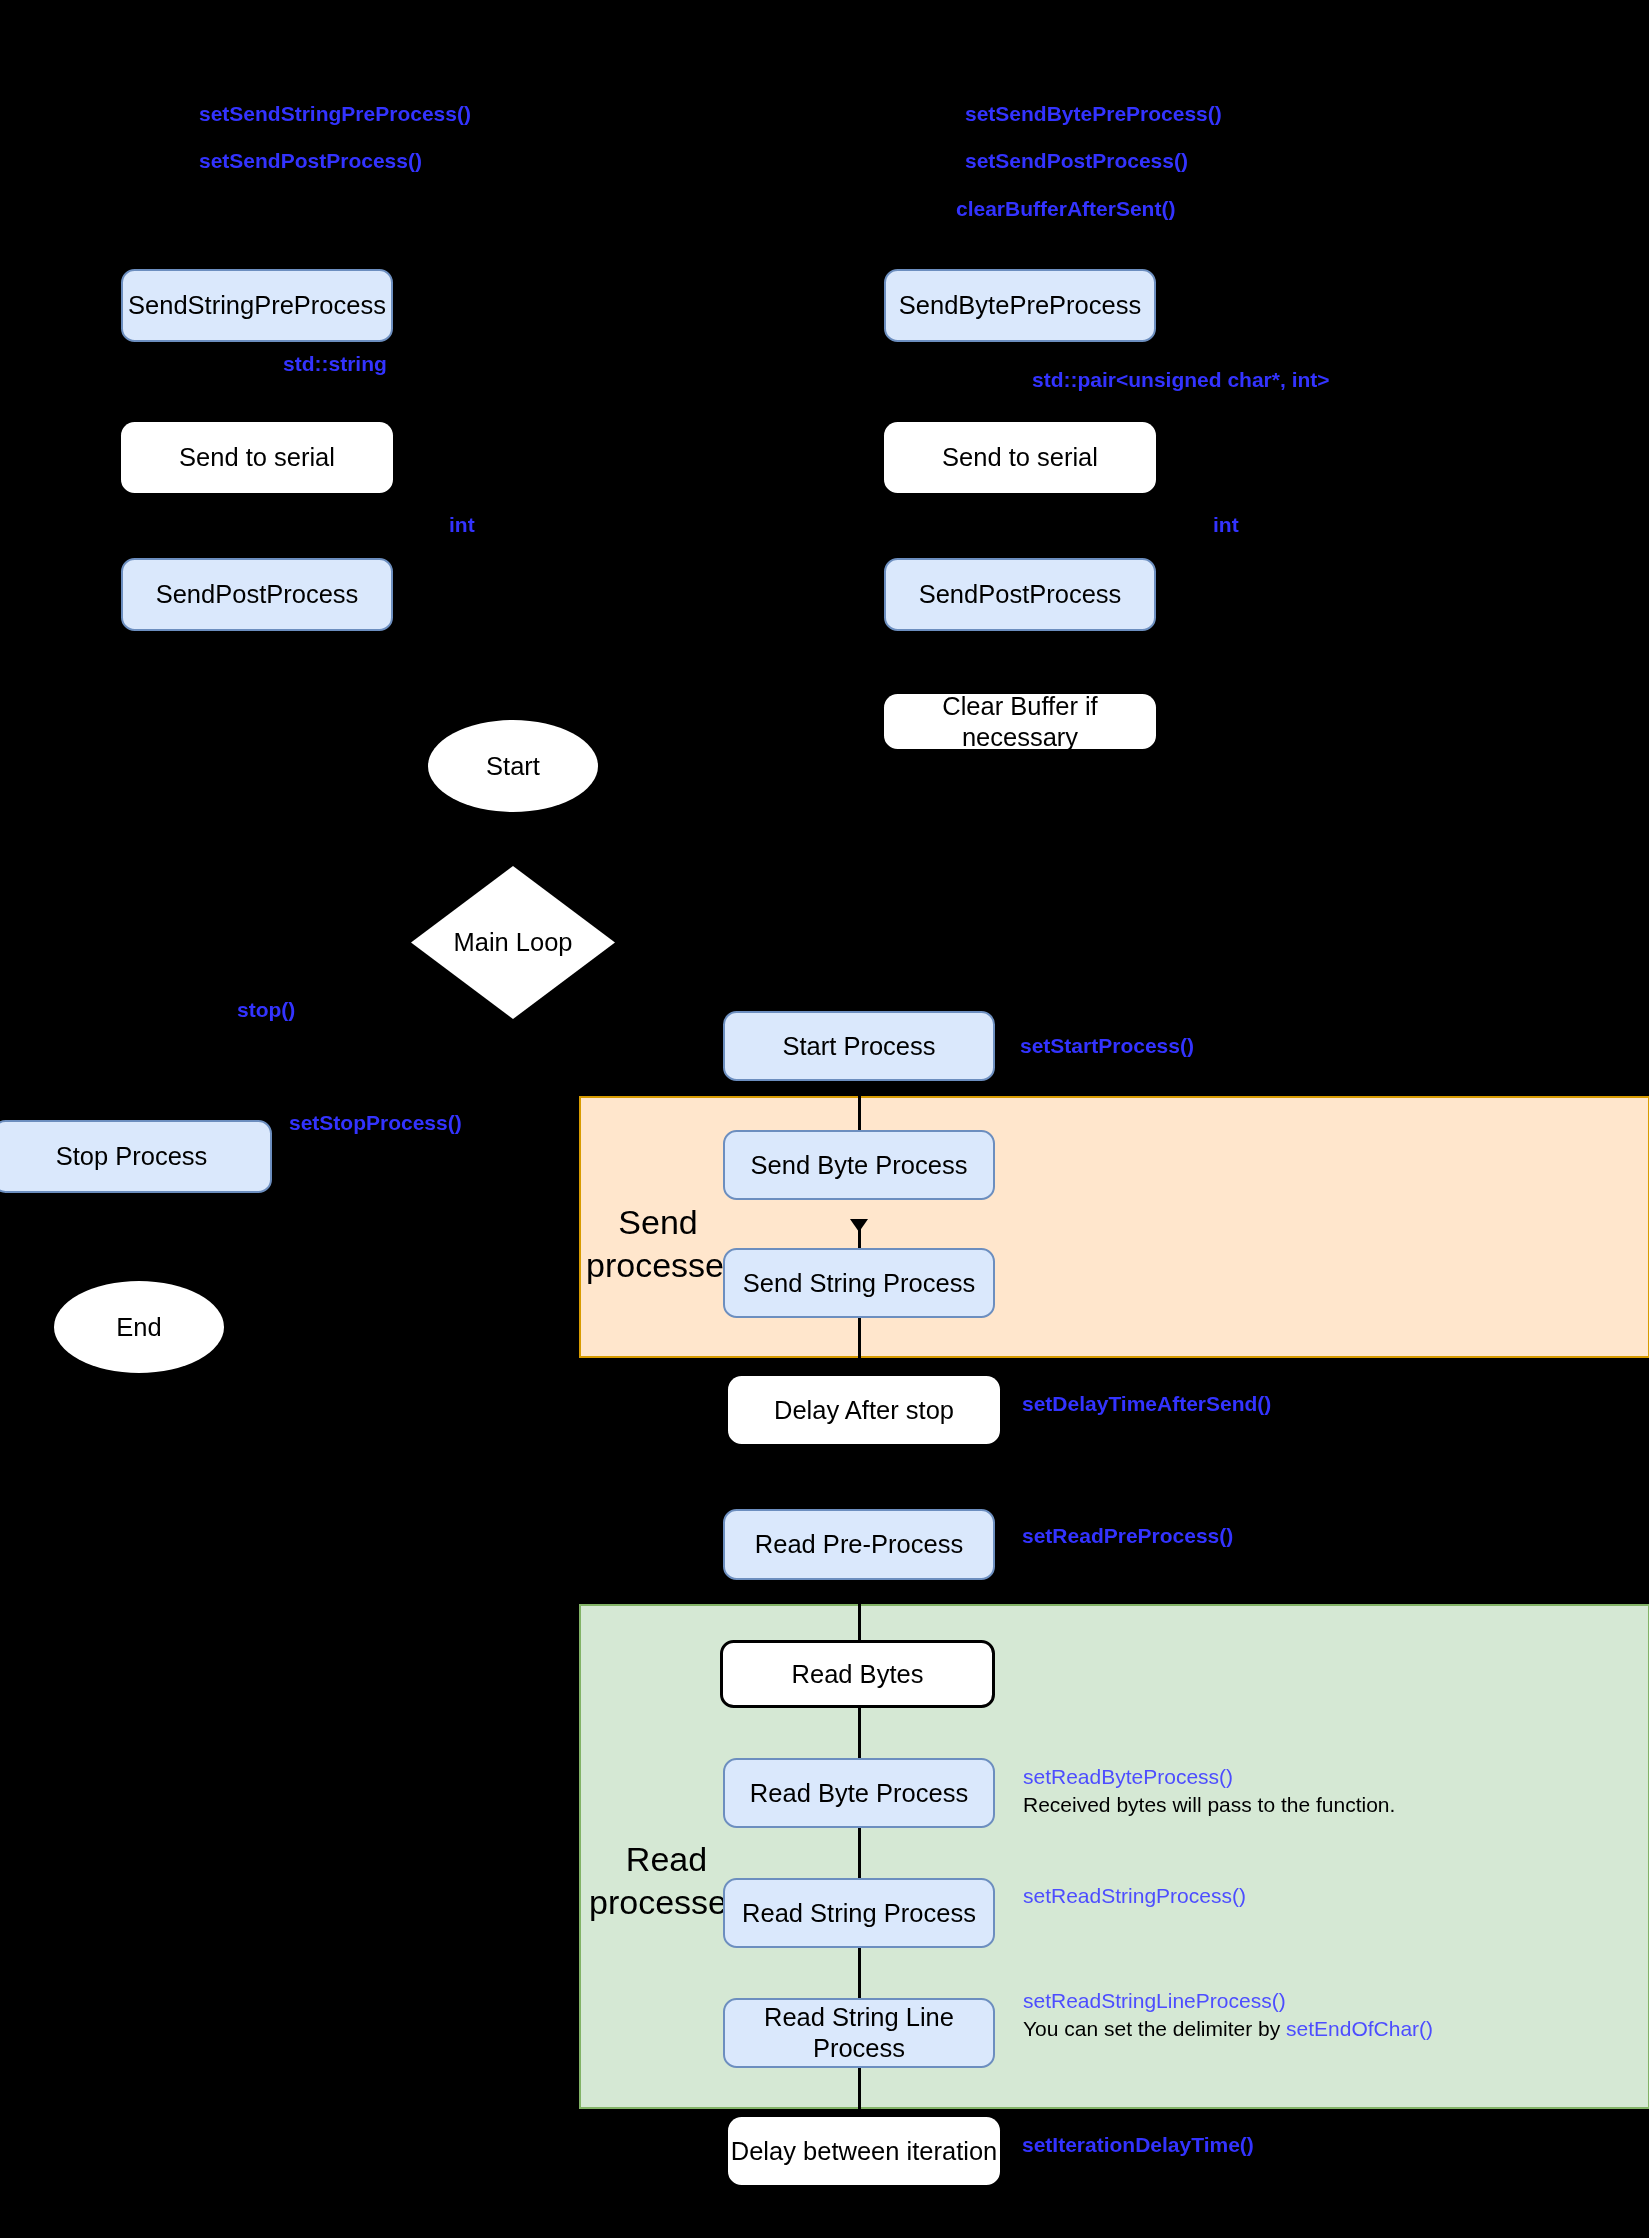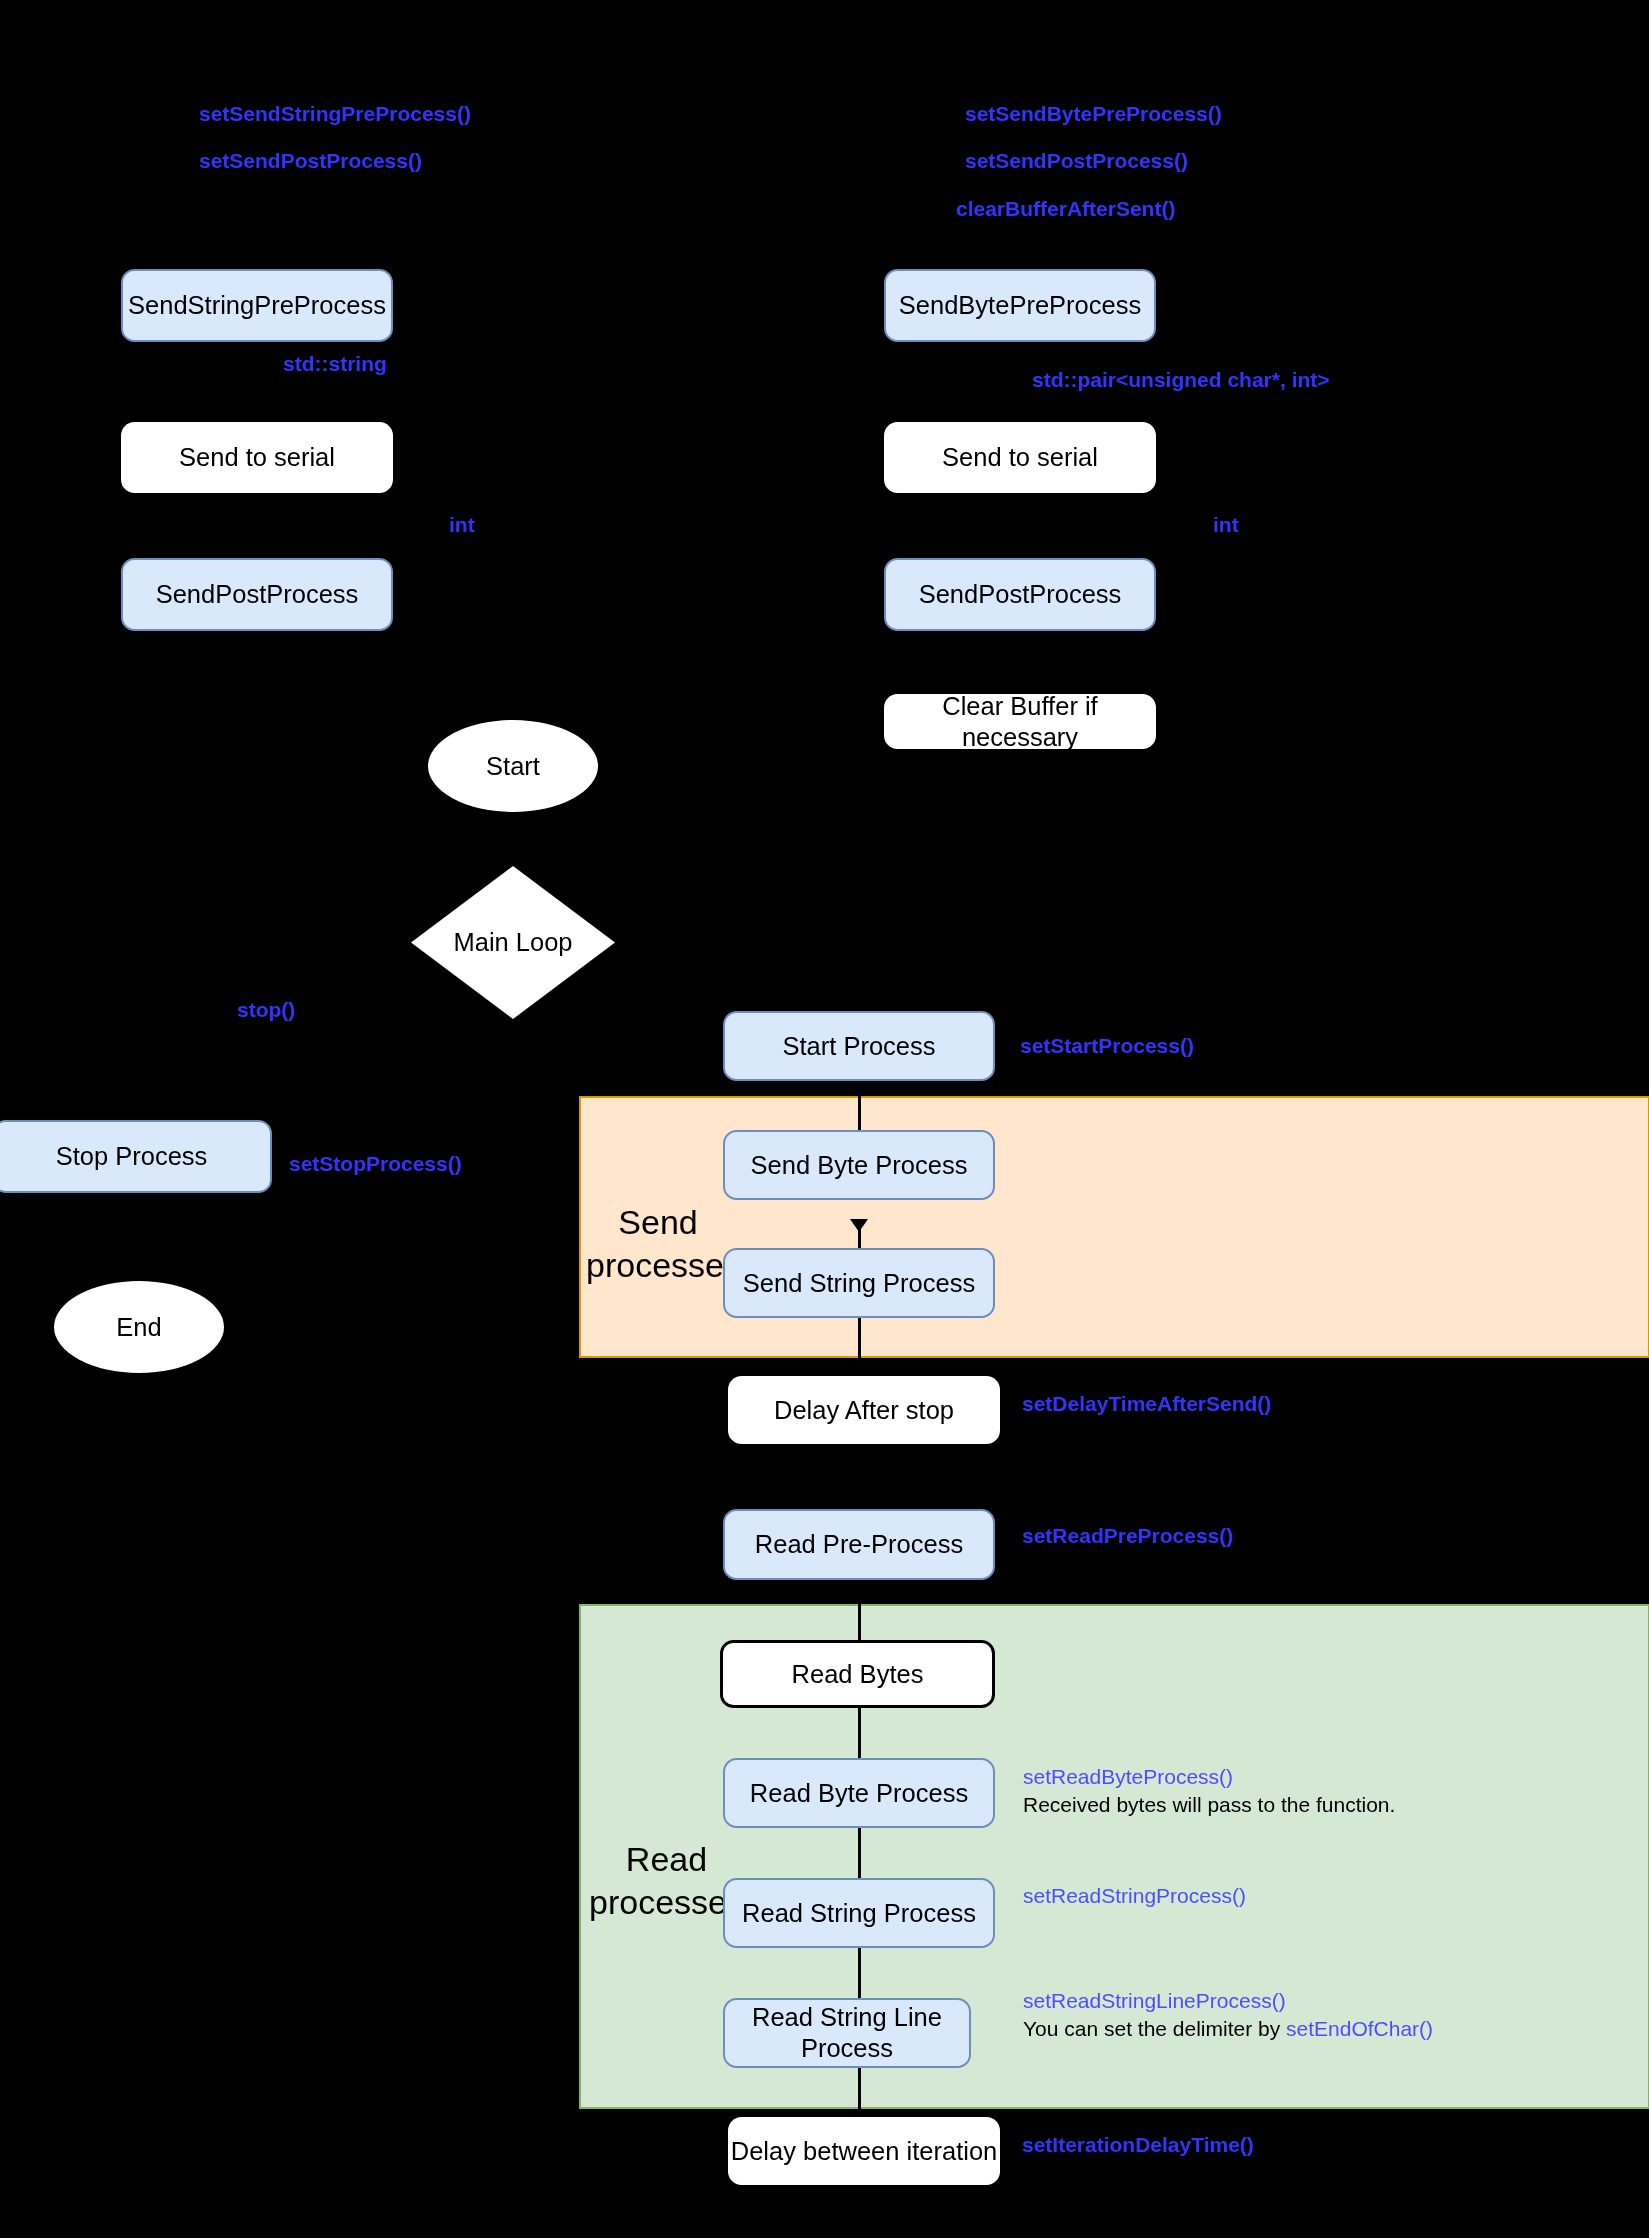--- a/index.html
+++ b/index.html
@@ -203,21 +203,21 @@
     <svg class="diamond-shape" viewBox="0 0 240 180" preserveAspectRatio="none">
       <polygon points="120,0 240,90 120,180 0,90" fill="#ffffff"></polygon>
     </svg>
     <span class="diamond-label">Main Loop</span>
   </div>
 
   <div class="anno" style="left:237px; top:998px;">stop()</div>
 
   <div class="node node-blue" style="left:-8.5px; top:1120px; width:280px; height:73px;">Stop Process</div>
 
-  <div class="anno" style="left:289px; top:1152px;">setStopProcess()</div>
+  <div class="anno" style="left:289px; top:1111px;">setStopProcess()</div>
 
   <div class="node node-ellipse" style="left:54px; top:1281px; width:170px; height:92px;">End</div>
 
   <div class="node node-blue" style="left:723px; top:1011px; width:272px; height:70px;">Start Process</div>
   <div class="anno" style="left:1020px; top:1034px;">setStartProcess()</div>
 
   <div class="node node-blue" style="left:723px; top:1130px; width:272px; height:70px;">Send Byte Process</div>
 
   <div class="node node-blue" style="left:723px; top:1248px; width:272px; height:70px;">Send String Process</div>
 
@@ -233,21 +233,21 @@
   <div class="anno-plain" style="left:1023px; top:1763px;">
     <div class="fn">setReadByteProcess()</div>
     <div class="txt">Received bytes will pass to the function.</div>
   </div>
 
   <div class="node node-blue" style="left:723px; top:1878px; width:272px; height:70px;">Read String Process</div>
   <div class="anno-plain" style="left:1023px; top:1882px;">
     <div class="fn">setReadStringProcess()</div>
   </div>
 
-  <div class="node node-blue" style="left:723px; top:1998px; width:248px; height:70px;">Read String Line Process</div>
+  <div class="node node-blue" style="left:723px; top:1998px; width:272px; height:70px;">Read String Line Process</div>
   <div class="anno-plain" style="left:1023px; top:1987px;">
     <div class="fn">setReadStringLineProcess()</div>
     <div>
       <span class="txt">You can set the delimiter by </span><span class="fn" style="display:inline">setEndOfChar()</span>
     </div>
   </div>
 
   <div class="node node-white" style="left:728px; top:2117px; width:272px; height:68px;">Delay between iteration</div>
   <div class="anno" style="left:1022px; top:2133px;">setIterationDelayTime()</div>
 

